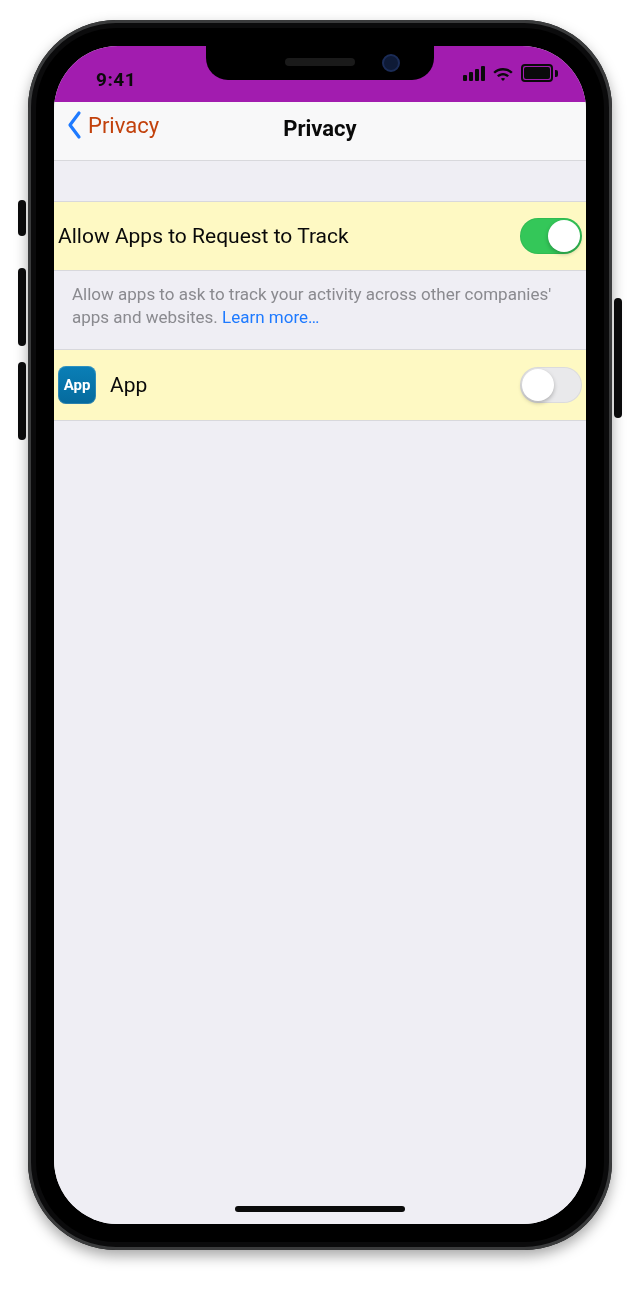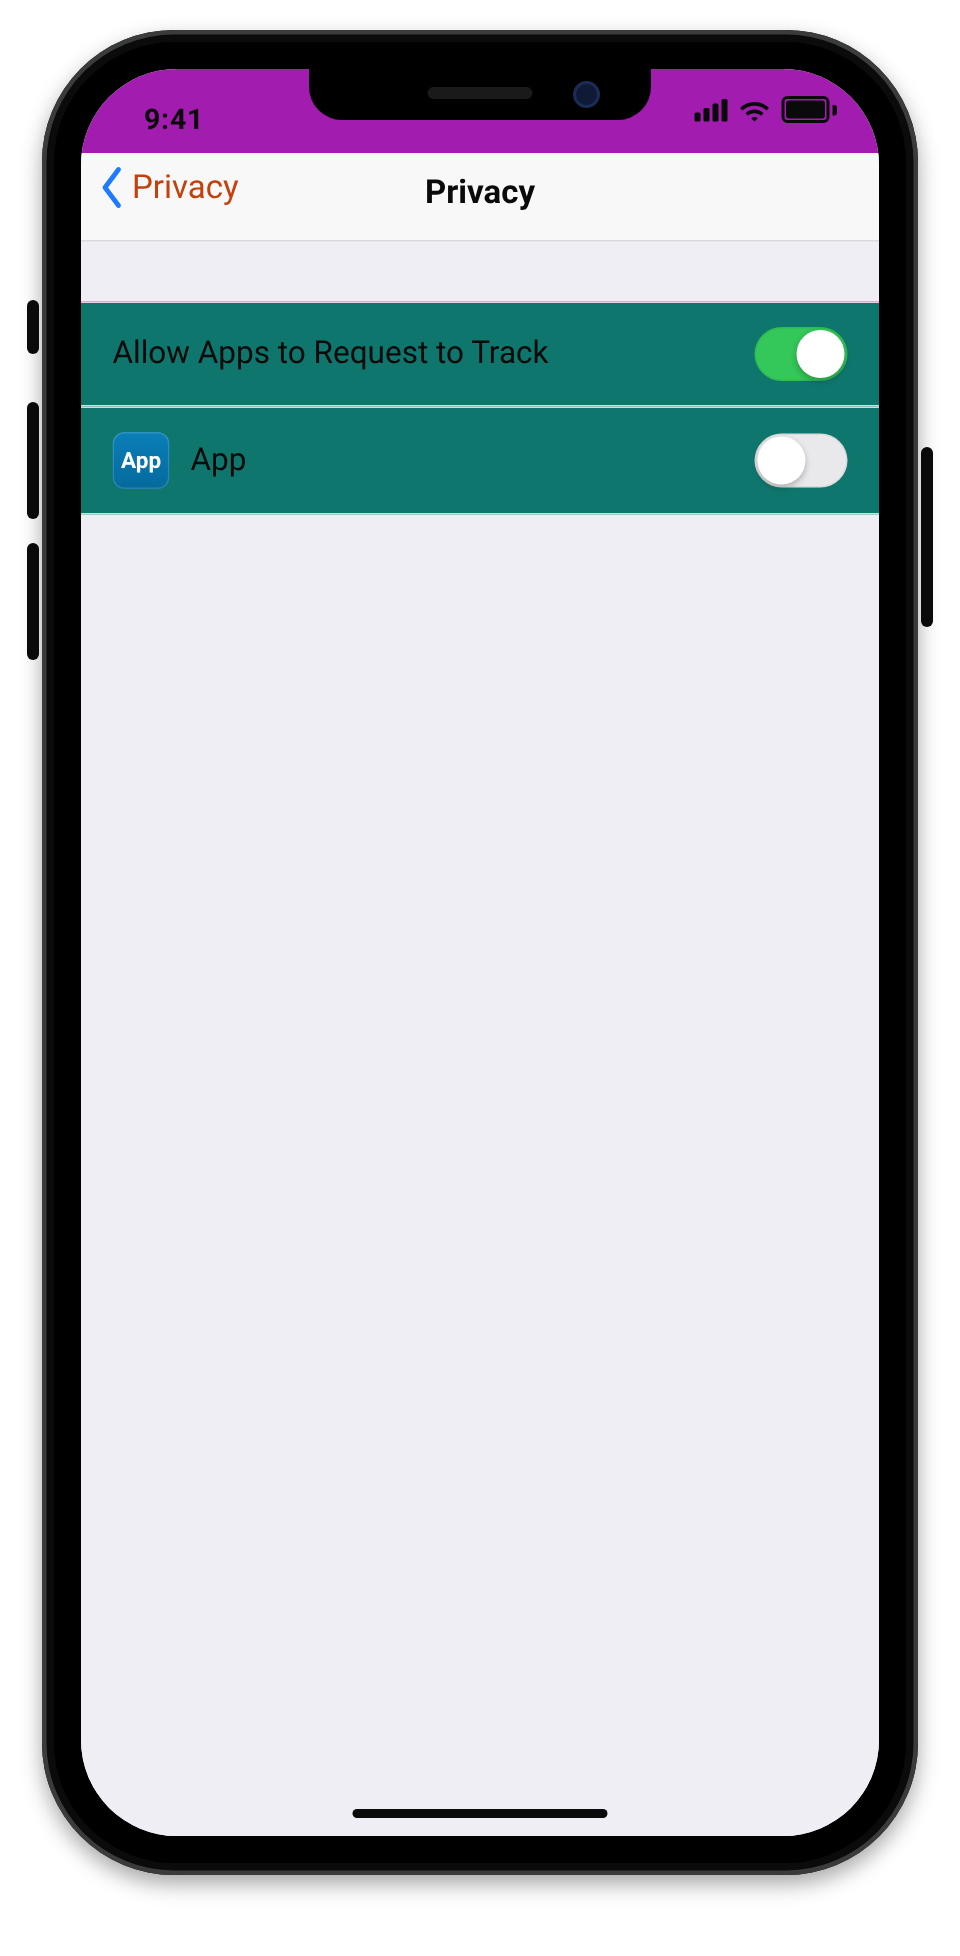--- a/index.html
+++ b/index.html
@@ -49,22 +49,22 @@
   
   .navbar{position:relative;height:58px;background:#f8f8f9;border-bottom:1px solid #d8d8dc;}
   .nav-title{position:absolute;left:0;right:0;top:14px;text-align:center;font-size:22px;font-weight:700;color:#0a0a0a;}
   .back{position:absolute;left:12px;top:8px;display:flex;align-items:center;gap:4px;color:#c2410c;}
   .back .chev{width:18px;height:30px;}
   .back .label{font-size:22px}
   
   .content{background:#efeef4;min-height:calc(100% - 114px);}
   .spacer{height:40px}
   .row{
-    background:#0f766e;display:flex;align-items:center;gap:14px;
-    padding:16px 21px;border-top:1px solid #d8d8dc;border-bottom:1px solid #d8d8dc;
+    background:#fef9c3;display:flex;align-items:center;gap:14px;
+    padding:16px 4px;border-top:1px solid #d8d8dc;border-bottom:1px solid #d8d8dc;
   }
   .row .label{flex:1;font-size:21px;color:#0a0a0a}
   .footer-note{padding:12px 18px 20px;color:#8a8a8f;font-size:17px;line-height:1.35;}
   .footer-note a{color:#1e7aff;text-decoration:none}
   .app-icon{width:38px;height:38px;border-radius:8px;background:linear-gradient(180deg,#0a7fb7,#056a9d);display:flex;align-items:center;justify-content:center;color:#fff;font-weight:700;font-size:15px;box-shadow:inset 0 0 0 1px rgba(255,255,255,.15)}
   
   .switch{width:62px;height:36px;border-radius:20px;position:relative;box-shadow:inset 0 0 0 1px rgba(0,0,0,.06)}
   .switch.on{background:#34c759}
   .switch.off{background:#e9e9eb}
   .knob{position:absolute;top:2px;width:32px;height:32px;border-radius:50%;background:#fff;box-shadow:0 2px 4px rgba(0,0,0,.25)}
@@ -125,20 +125,23 @@
         <div class="content">
           <div class="spacer"></div>
 
           <div class="row">
             <div class="label">Allow Apps to Request to Track</div>
             <div class="switch on">
               <div class="knob"></div>
             </div>
           </div>
 
+          <div class="footer-note">
+            <span>Allow apps to ask to track your activity across other companies' apps and websites. </span><a href="#">Learn more…</a>
+          </div>
 
           <div class="row">
             <div class="app-icon">App</div>
             <div class="label">App</div>
             <div class="switch off">
               <div class="knob"></div>
             </div>
           </div>
         </div>
 

